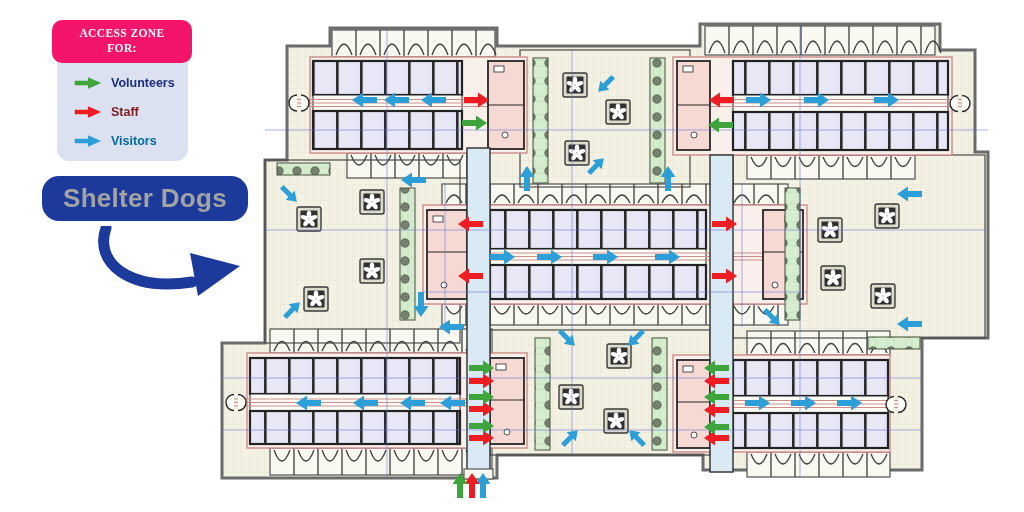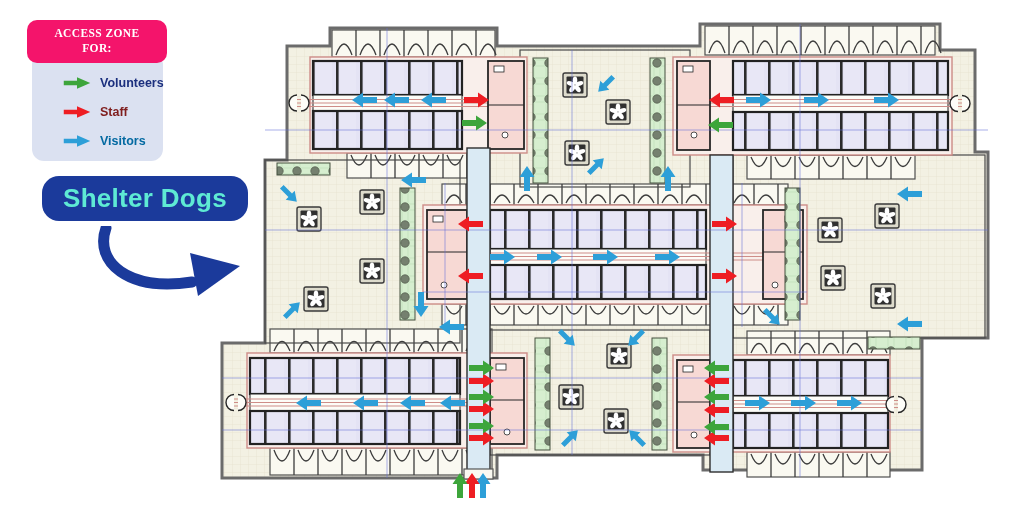--- a/index.html
+++ b/index.html
@@ -1,25 +1,25 @@
 <!DOCTYPE html>
 <html><head>
 <meta charset="utf-8">
 <style>
   html,body{margin:0;padding:0;}
   body{width:1024px;height:512px;position:relative;background:#ffffff;overflow:hidden;
        font-family:"Liberation Sans",sans-serif;}
 
   
-  .legend{position:absolute;left:27px;top:20px;width:140px;}
+  .legend{position:absolute;left:52px;top:20px;width:140px;}
   .legend-header{position:relative;z-index:2;border-radius:10px;padding:6px 4px 7px;
     text-align:center;font-family:"Liberation Serif",serif;font-weight:bold;
     font-size:11.5px;line-height:1.3;color:#ffffff;letter-spacing:.4px;}
   .legend-body{position:relative;z-index:1;margin:-10px 4px 12px 5px;border-radius:12px;
-    padding:22px 8px 10px 30px;}
+    padding:22px 8px 10px 16px;}
   .legend-item{display:flex;align-items:center;gap:8px;margin:0 0 13px 0;
     font-weight:bold;font-size:12.5px;}
   .legend-item:last-child{margin-bottom:2px;}
   .legend-arrow{width:30px;height:16px;flex:0 0 auto;}
 
   
   .callout{position:absolute;left:42px;top:176px;padding:7px 21px;border-radius:17px;
     font-weight:bold;font-size:26px;letter-spacing:.3px;}
   .curve-arrow{position:absolute;left:90px;top:226px;width:160px;height:80px;}
 
@@ -387,19 +387,19 @@
     <div class="legend-item">
       <svg class="legend-arrow" viewBox="0 0 34 18">
         <path d="M2,6.5 H17 V2.5 L32,9 L17,15.5 V11.5 H2 Z" style="fill: rgb(45, 159, 216);"></path>
       </svg>
       <span style="color: #0369a1;">Visitors</span>
     </div>
   </div>
 </div>
 
 <div class="callout" style="background-color: rgb(27, 58, 155);">
-  <span style="color: #5eead4;">Shelter Dogs</span>
+  <span style="color: #a3a3a3;">Shelter Dogs</span>
 </div>
 
 <svg class="curve-arrow" viewBox="0 0 160 80">
   <path d="M16,2 C4,36 38,66 102,56" fill="none" stroke-width="11" stroke-linecap="round" style="stroke: rgb(27, 58, 155);"></path>
   <polygon points="100,27 150,40 108,70" style="fill: rgb(27, 58, 155);"></polygon>
 </svg>
 
 </body></html>

